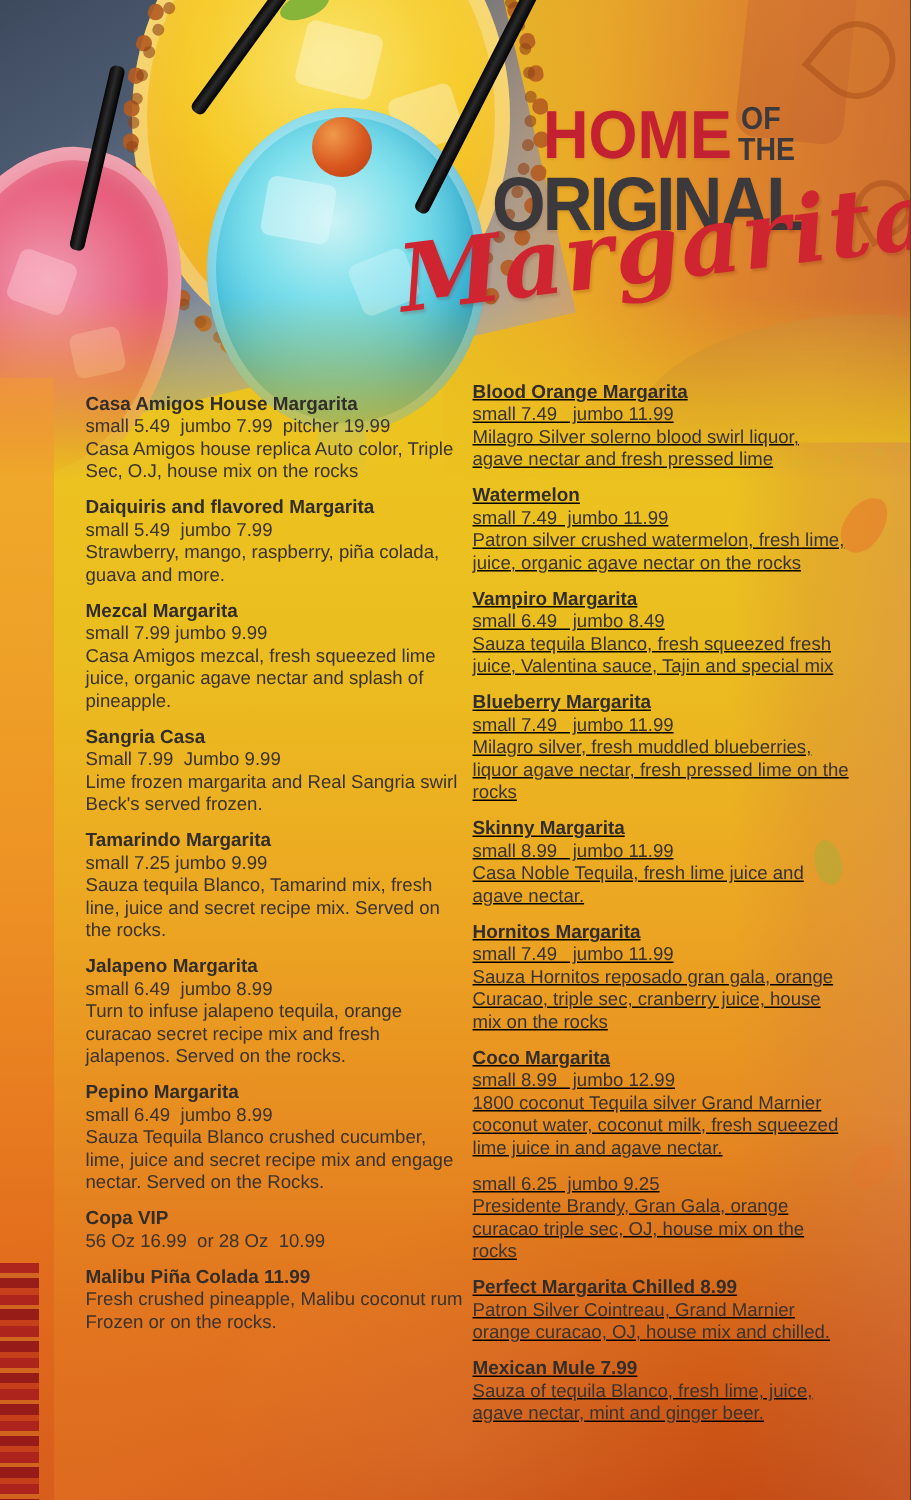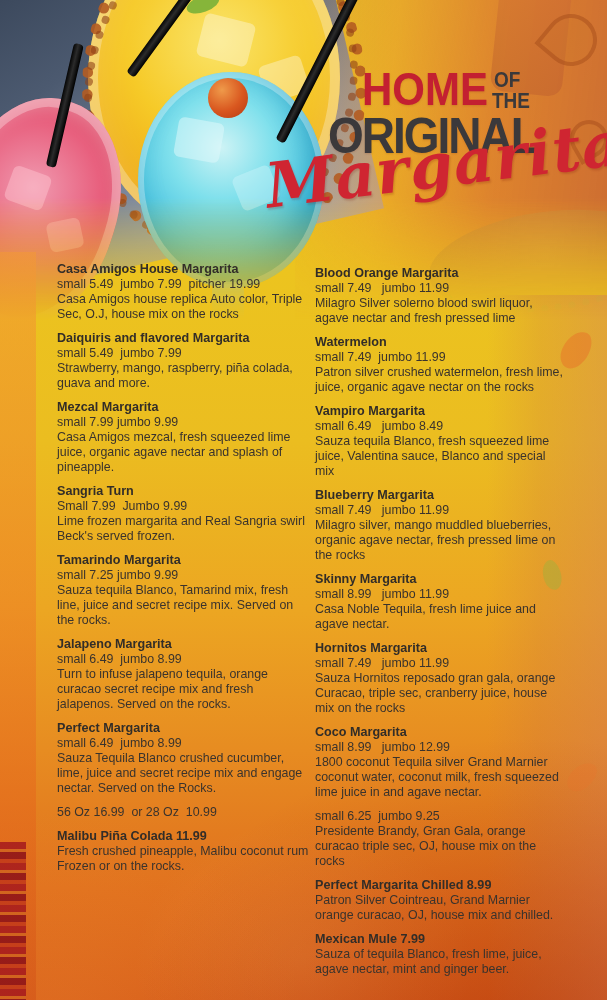--- a/index.html
+++ b/index.html
@@ -151,21 +151,21 @@
     position:absolute;left:266px;top:150px;
     font-family:"DejaVu Serif",serif;font-style:italic;font-weight:bold;
     font-size:62px;letter-spacing:1px;
     transform:rotate(-7deg);transform-origin:center left;
     text-shadow:1px 2px 2px rgba(120,20,10,.2);
   }
 
   
   .col{position:absolute;width:253px;z-index:6;}
   #col-left{left:57px;top:262px;}
-  #col-right{left:315px;top:266px;}
+  #col-right{left:315px;top:254px;text-decoration:underline;}
   .menu-item{margin-bottom:9px;}
   .item-name{font-weight:700;font-size:12.6px;line-height:15px;color:#322d28;}
   .item-price{font-size:12.4px;line-height:15px;color:#3a332d;white-space:pre-wrap;}
   .item-desc{font-size:12.4px;line-height:15px;color:#3a332d;}
 </style>
 </head>
 <body>
 
 <div class="page">
 
@@ -223,40 +223,41 @@
         <div class="item-name">Daiquiris and flavored Margarita</div>
         <div class="item-price">small 5.49  jumbo 7.99</div>
         <div class="item-desc">Strawberry, mango, raspberry, piña colada, guava and more.</div>
       </div>
       <div class="menu-item">
         <div class="item-name">Mezcal Margarita</div>
         <div class="item-price">small 7.99 jumbo 9.99</div>
         <div class="item-desc">Casa Amigos mezcal, fresh squeezed lime juice, organic agave nectar and splash of pineapple.</div>
       </div>
       <div class="menu-item">
-        <div class="item-name">Sangria Turn</div>
+        <div class="item-name">Sangria Casa</div>
         <div class="item-price">Small 7.99  Jumbo 9.99</div>
         <div class="item-desc">Lime frozen margarita and Real Sangria swirl Beck's served frozen.</div>
       </div>
       <div class="menu-item">
         <div class="item-name">Tamarindo Margarita</div>
         <div class="item-price">small 7.25 jumbo 9.99</div>
         <div class="item-desc">Sauza tequila Blanco, Tamarind mix, fresh line, juice and secret recipe mix. Served on the rocks.</div>
       </div>
       <div class="menu-item">
         <div class="item-name">Jalapeno Margarita</div>
         <div class="item-price">small 6.49  jumbo 8.99</div>
         <div class="item-desc">Turn to infuse jalapeno tequila, orange curacao secret recipe mix and fresh jalapenos. Served on the rocks.</div>
       </div>
       <div class="menu-item">
-        <div class="item-name">Perfect Margarita</div>
+        <div class="item-name">Pepino Margarita</div>
         <div class="item-price">small 6.49  jumbo 8.99</div>
         <div class="item-desc">Sauza Tequila Blanco crushed cucumber, lime, juice and secret recipe mix and engage nectar. Served on the Rocks.</div>
       </div>
       <div class="menu-item">
+        <div class="item-name">Copa VIP</div>
         <div class="item-price">56 Oz 16.99  or 28 Oz  10.99</div>
       </div>
       <div class="menu-item">
         <div class="item-name">Malibu Piña Colada 11.99</div>
         <div class="item-desc">Fresh crushed pineapple, Malibu coconut rum Frozen or on the rocks.</div>
       </div>
     </div>
   <div class="col" id="col-right">
       <div class="menu-item">
         <div class="item-name">Blood Orange Margarita</div>
@@ -264,26 +265,26 @@
         <div class="item-desc">Milagro Silver solerno blood swirl liquor, agave nectar and fresh pressed lime</div>
       </div>
       <div class="menu-item">
         <div class="item-name">Watermelon</div>
         <div class="item-price">small 7.49  jumbo 11.99</div>
         <div class="item-desc">Patron silver crushed watermelon, fresh lime, juice, organic agave nectar on the rocks</div>
       </div>
       <div class="menu-item">
         <div class="item-name">Vampiro Margarita</div>
         <div class="item-price">small 6.49   jumbo 8.49</div>
-        <div class="item-desc">Sauza tequila Blanco, fresh squeezed lime juice, Valentina sauce, Blanco and special mix</div>
+        <div class="item-desc">Sauza tequila Blanco, fresh squeezed fresh juice, Valentina sauce, Tajin and special mix</div>
       </div>
       <div class="menu-item">
         <div class="item-name">Blueberry Margarita</div>
         <div class="item-price">small 7.49   jumbo 11.99</div>
-        <div class="item-desc">Milagro silver, mango muddled blueberries, organic agave nectar, fresh pressed lime on the rocks</div>
+        <div class="item-desc">Milagro silver, fresh muddled blueberries, liquor agave nectar, fresh pressed lime on the rocks</div>
       </div>
       <div class="menu-item">
         <div class="item-name">Skinny Margarita</div>
         <div class="item-price">small 8.99   jumbo 11.99</div>
         <div class="item-desc">Casa Noble Tequila, fresh lime juice and agave nectar.</div>
       </div>
       <div class="menu-item">
         <div class="item-name">Hornitos Margarita</div>
         <div class="item-price">small 7.49   jumbo 11.99</div>
         <div class="item-desc">Sauza Hornitos reposado gran gala, orange Curacao, triple sec, cranberry juice, house mix on the rocks</div>

